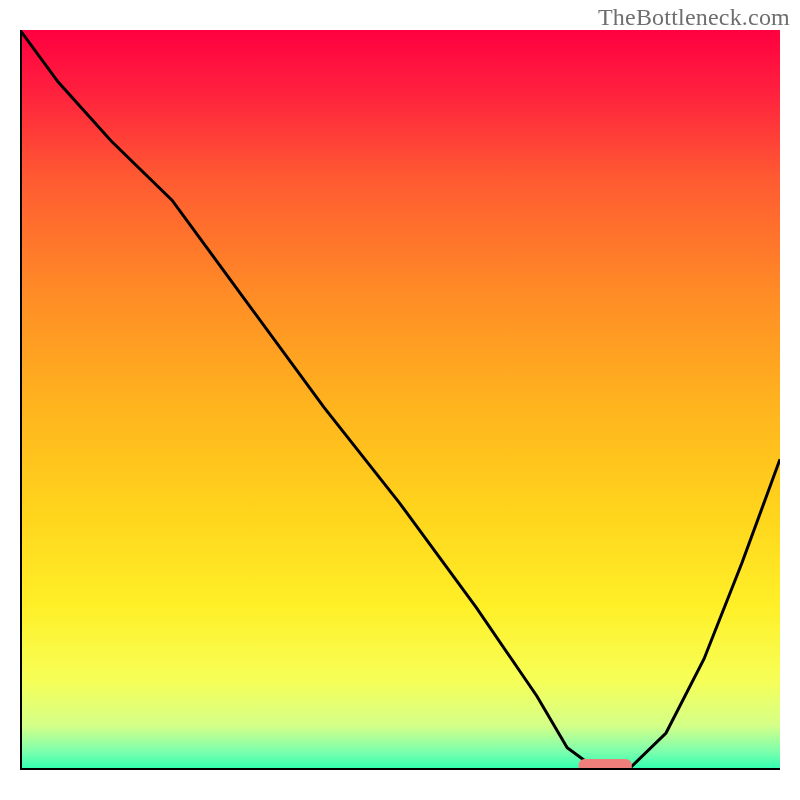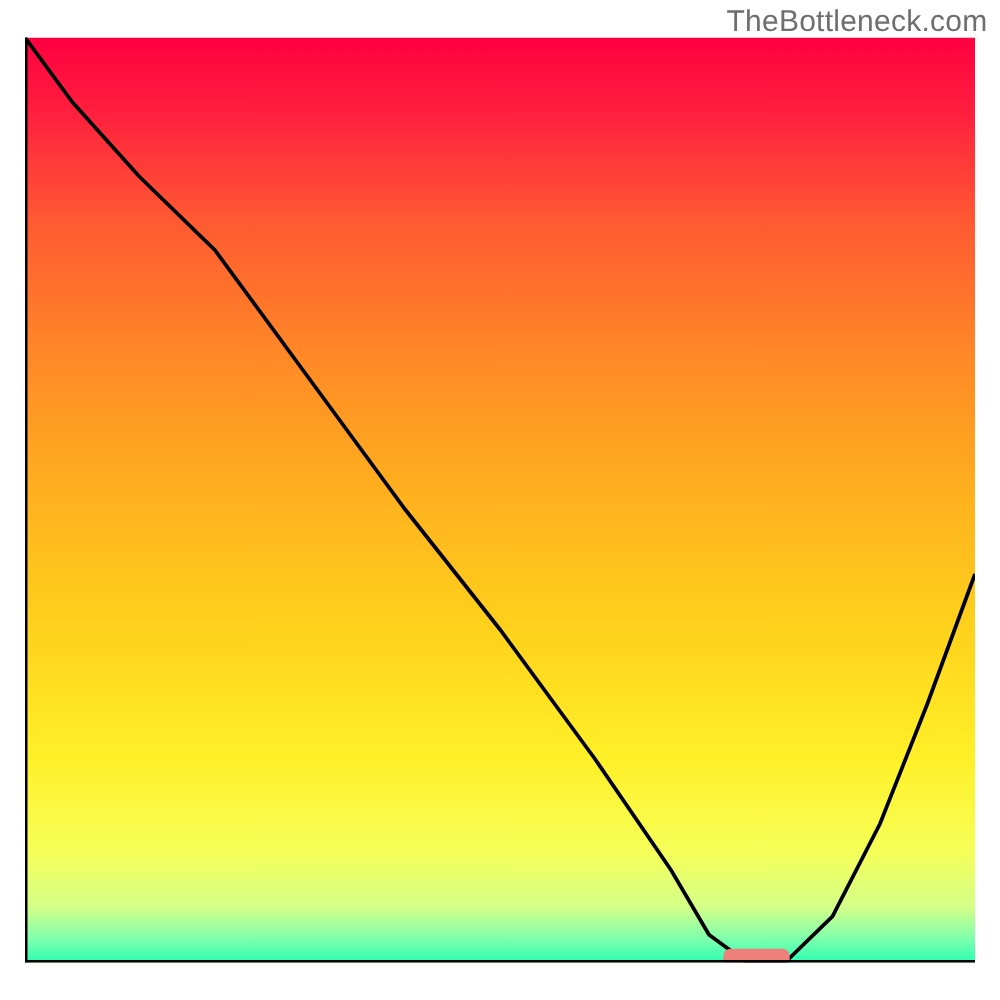--- a/index.html
+++ b/index.html
@@ -18,20 +18,21 @@
   }
   .watermark {
     position: absolute;
     top: 4px;
     right: 10px;
     color: #6e6e6e;
     font-size: 24px;
     font-weight: 500;
     letter-spacing: 0.2px;
     z-index: 50;
+    font-family: Liberation Serif, serif;
   }
   .plot-frame {
     position: absolute;
     left: 20px;
     top: 30px;
     width: 760px;
     height: 740px;
     box-sizing: border-box;
   }
   .plot-frame svg {

